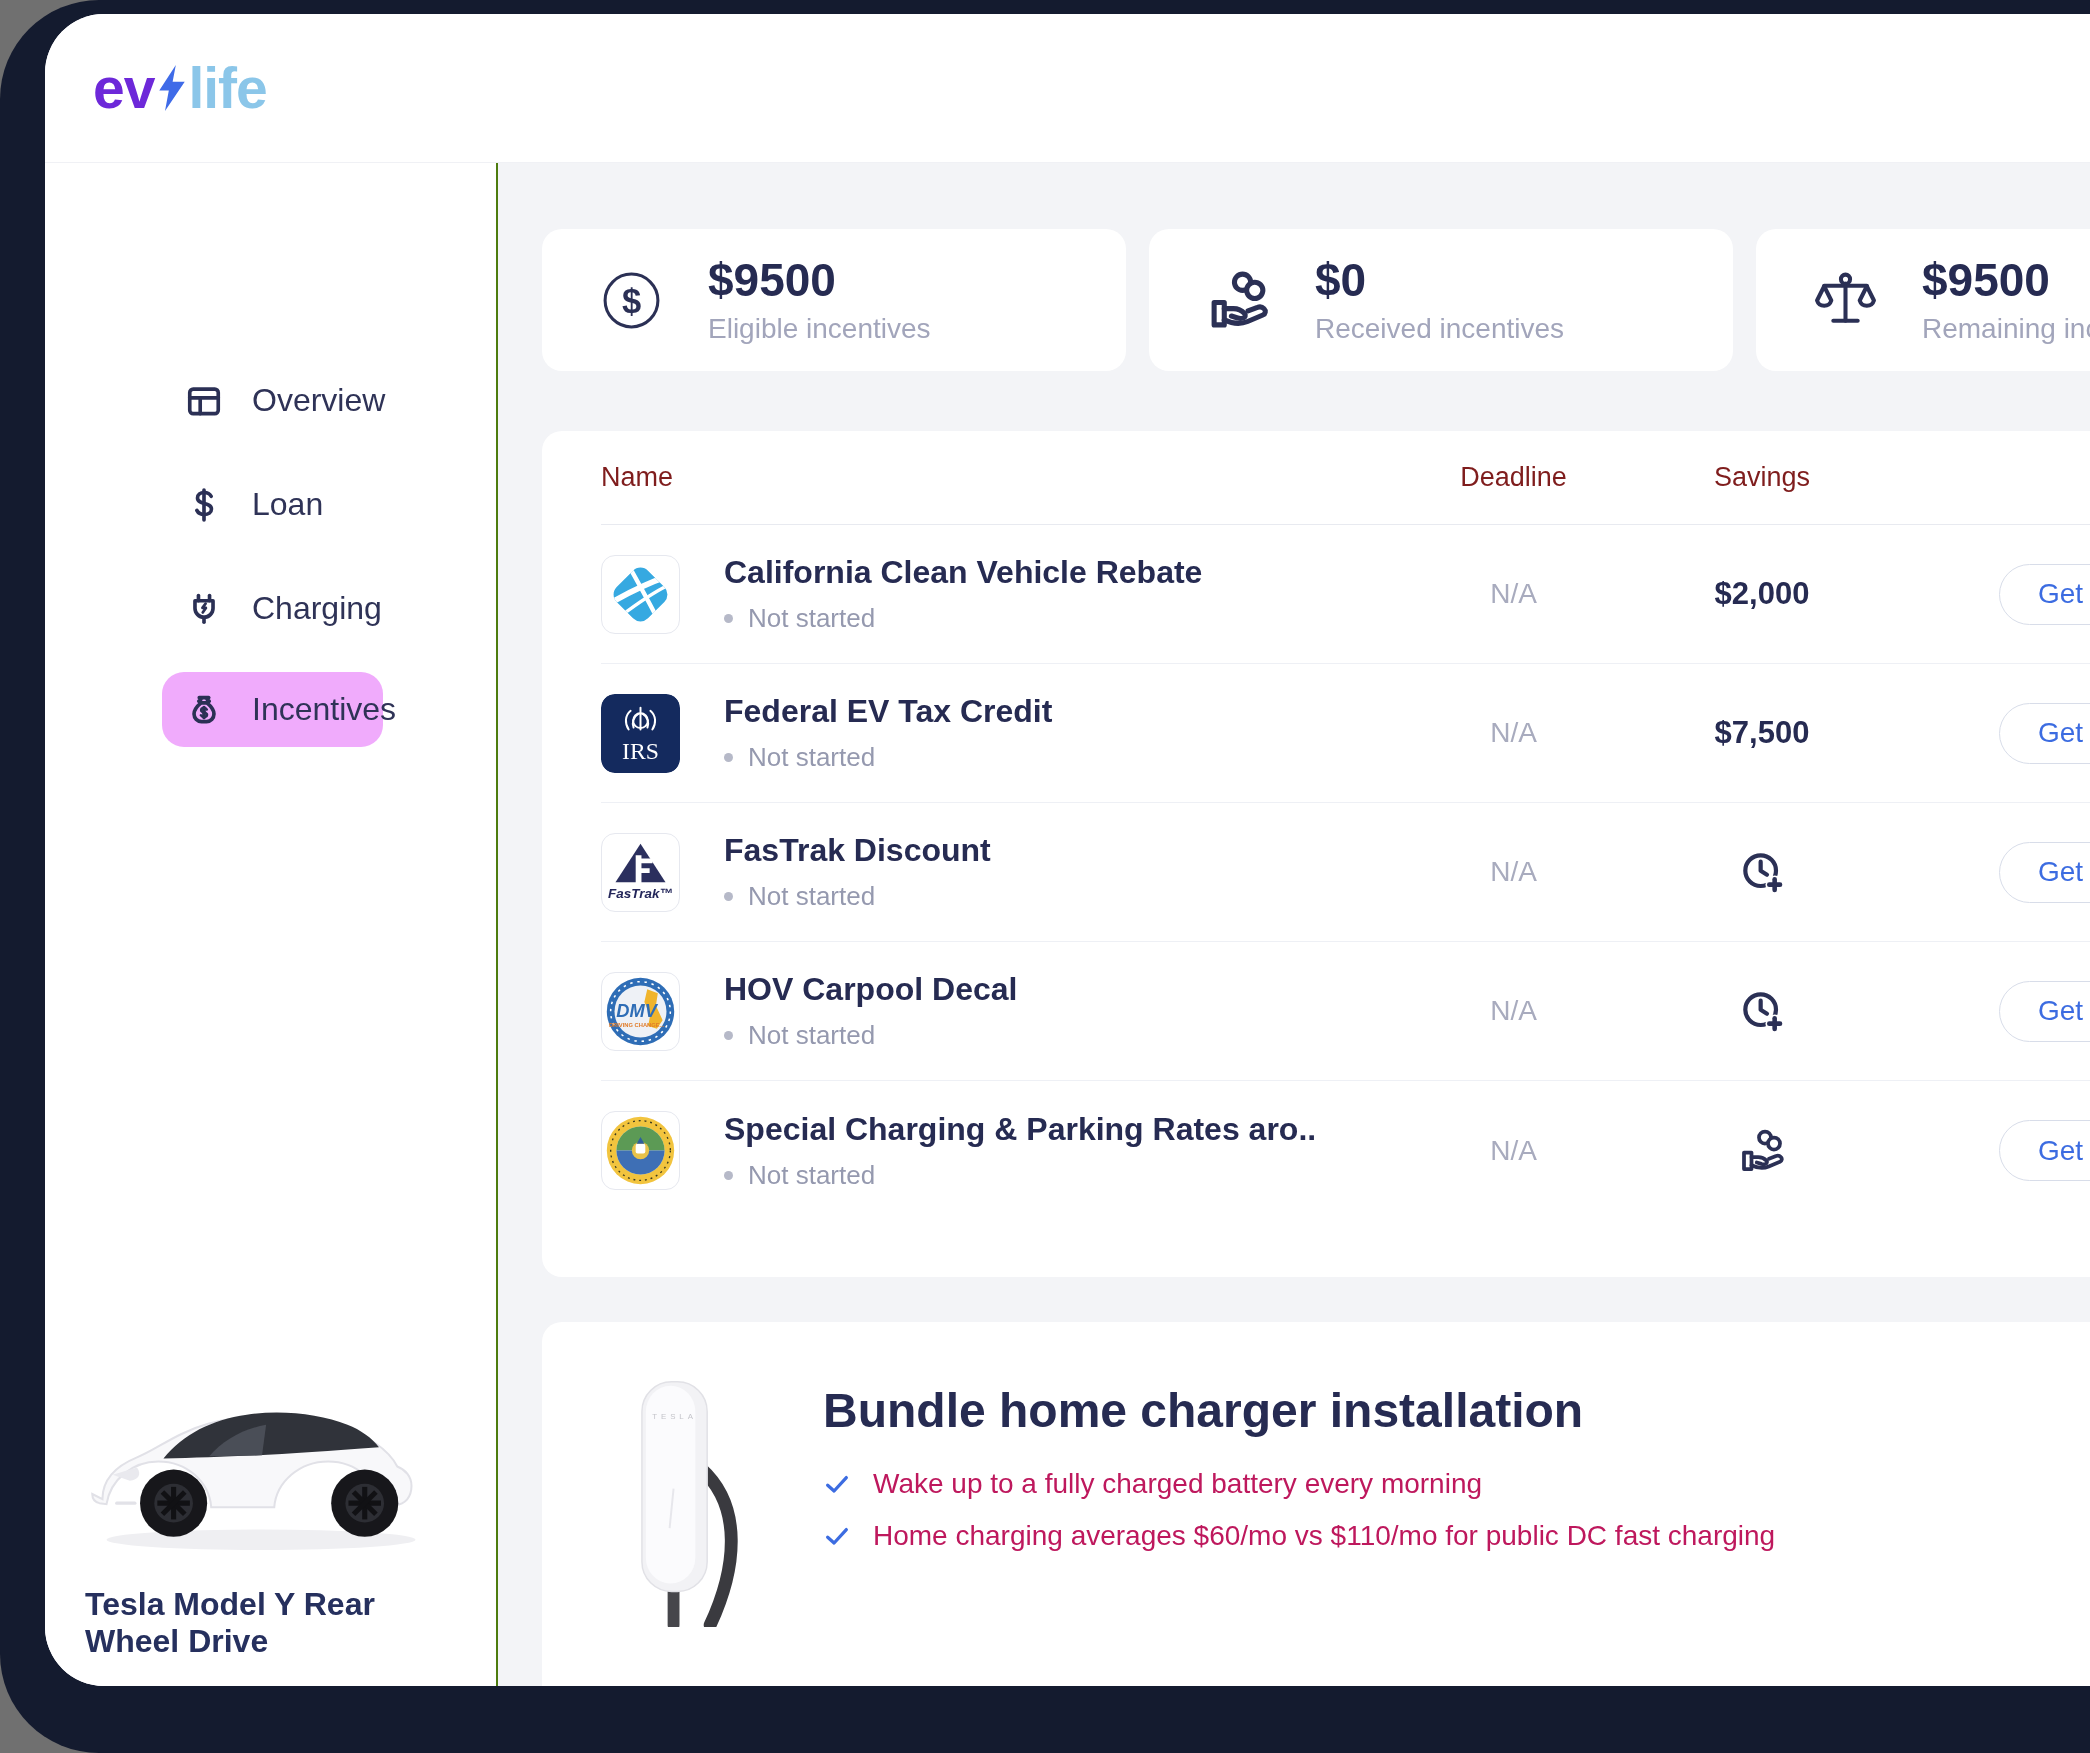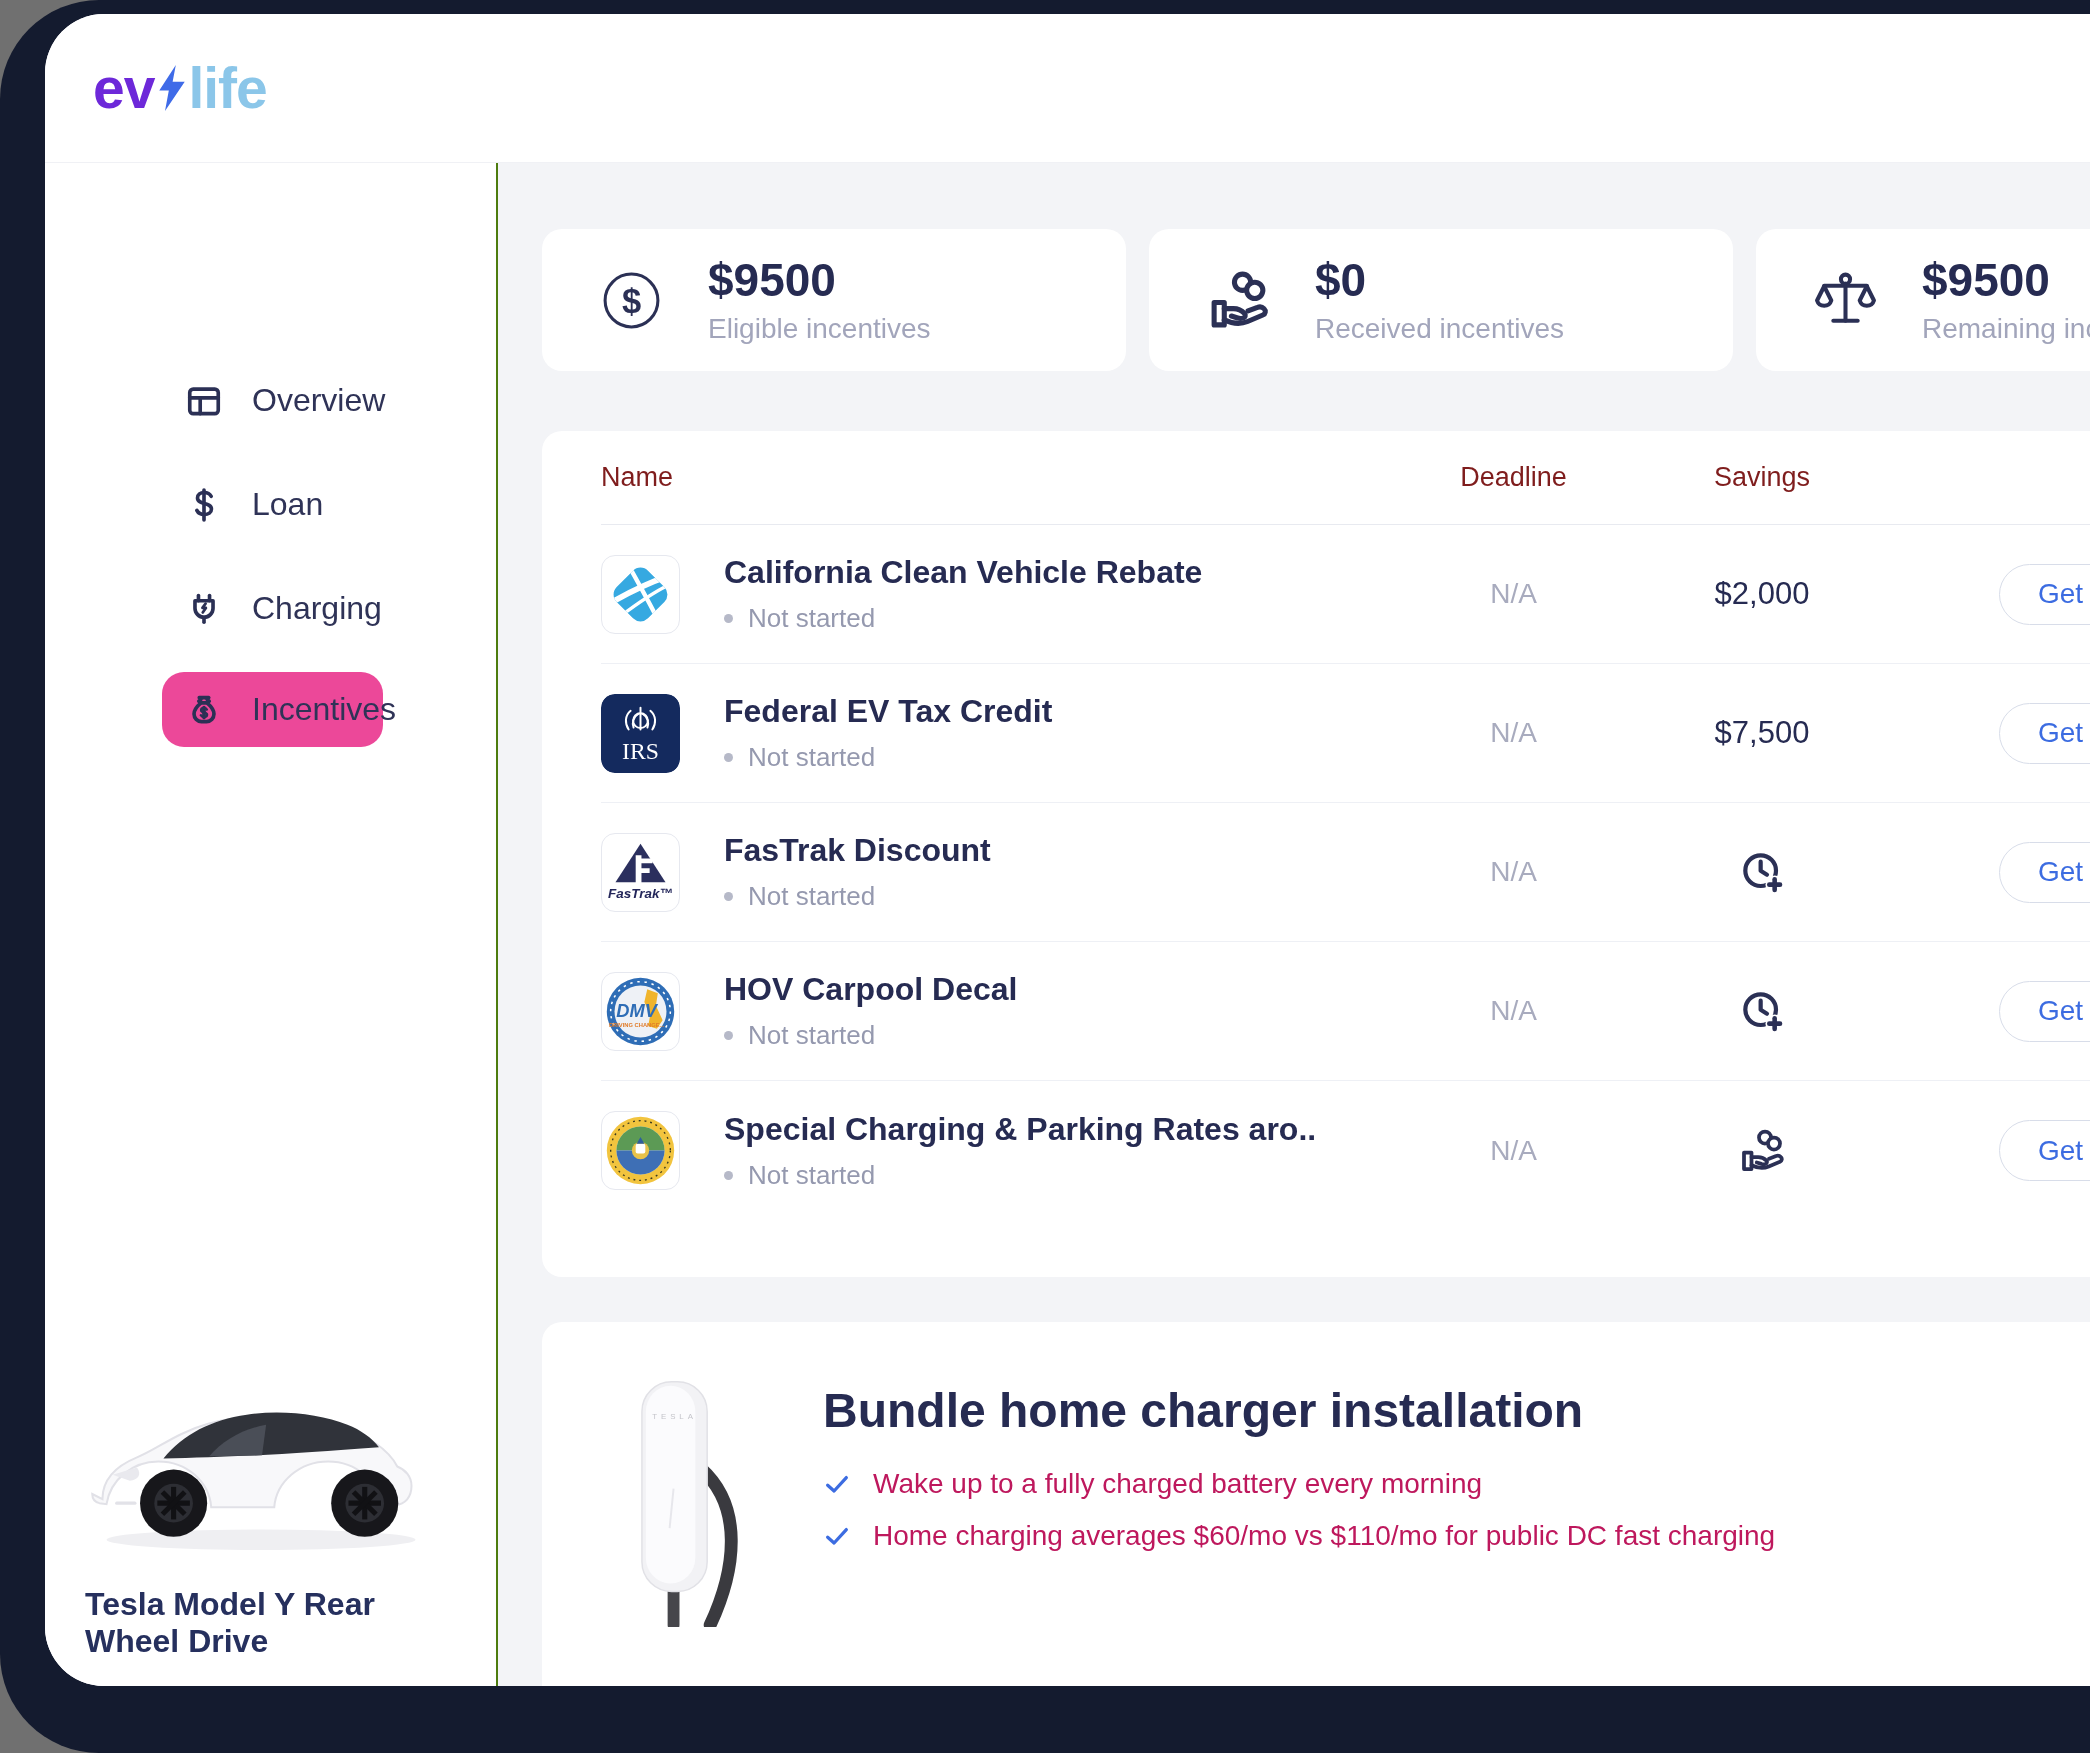--- a/index.html
+++ b/index.html
@@ -17,21 +17,21 @@
   .logo .p1 { color:#6d28d9; }
   .logo .p2 { color:#8bc6e9; }
   .logo svg { margin:0 2px 0 4px; display:block; }
 
   
   .sidebar { position:absolute; left:0; top:149px; bottom:0; width:453px; background:#fff;
              border-right:2px solid #4d7c0f; }
   .side-item { position:absolute; left:117px; width:238px; height:75px; display:flex; align-items:center;
                gap:28px; padding-left:22px; border-radius:22px; cursor:pointer; }
   .side-item .lbl { font-size:32px; font-weight:500; color:#2f3357; }
-  .side-item.selected { background:#ec4899; width:221px; }
+  .side-item.selected { background:#f0abfc; width:221px; }
   .si-0 { top:200px; } .si-1 { top:304px; } .si-2 { top:408px; } .si-3 { top:509px; }
   .side-icon { width:40px; height:40px; flex:0 0 40px; display:flex; align-items:center; justify-content:center; }
 
   .vehicle { position:absolute; left:40px; top:1210px; width:348px; }
   .vehicle .caption { margin-top:26px; text-align:left; font-size:32px; font-weight:700; color:#26305e; }
 
   
   .main { position:absolute; left:453px; top:149px; right:0; bottom:0; background:#f3f4f7; overflow:hidden; }
 
   
@@ -54,21 +54,21 @@
   .t-row:last-child { border-bottom:none; }
   .name-cell { display:flex; align-items:center; gap:44px; }
   .row-logo { width:79px; height:79px; border-radius:14px; background:#fff; border:1px solid #e6e8ef;
               display:flex; align-items:center; justify-content:center; overflow:hidden; flex:0 0 79px; }
   .row-logo svg { display:block; }
   .row-title { font-size:32px; font-weight:700; color:#262b52; }
   .row-status { display:flex; align-items:center; gap:15px; margin-top:12px; }
   .row-status .dot { width:9px; height:9px; border-radius:50%; background:#b6b9c8; }
   .row-status .st { font-size:26px; color:#9599af; }
   .deadline-cell { text-align:center; font-size:28px; color:#a8abbe; }
-  .savings-cell { text-align:center; font-size:31px; font-weight:400; color:#262b52; }
+  .savings-cell { text-align:center; font-size:31px; font-weight:700; color:#262b52; }
   .savings-cell svg { display:inline-block; vertical-align:middle; }
   .action-cell { }
   .get-btn { margin-left:129px; height:61px; padding:0 38px; border-radius:989px; border:1.5px solid #d8dde9;
              background:#fff; color:#3c6ce1; font-size:28px; font-family:"Liberation Sans",sans-serif;
              white-space:nowrap; cursor:pointer; display:inline-flex; align-items:center; }
 
   
   .bundle-card { position:absolute; left:44px; top:1159px; width:1624px; height:386px; background:#fff;
                  border-radius:20px; }
   .charger { position:absolute; left:72px; top:48px; width:129px; height:257px; }

